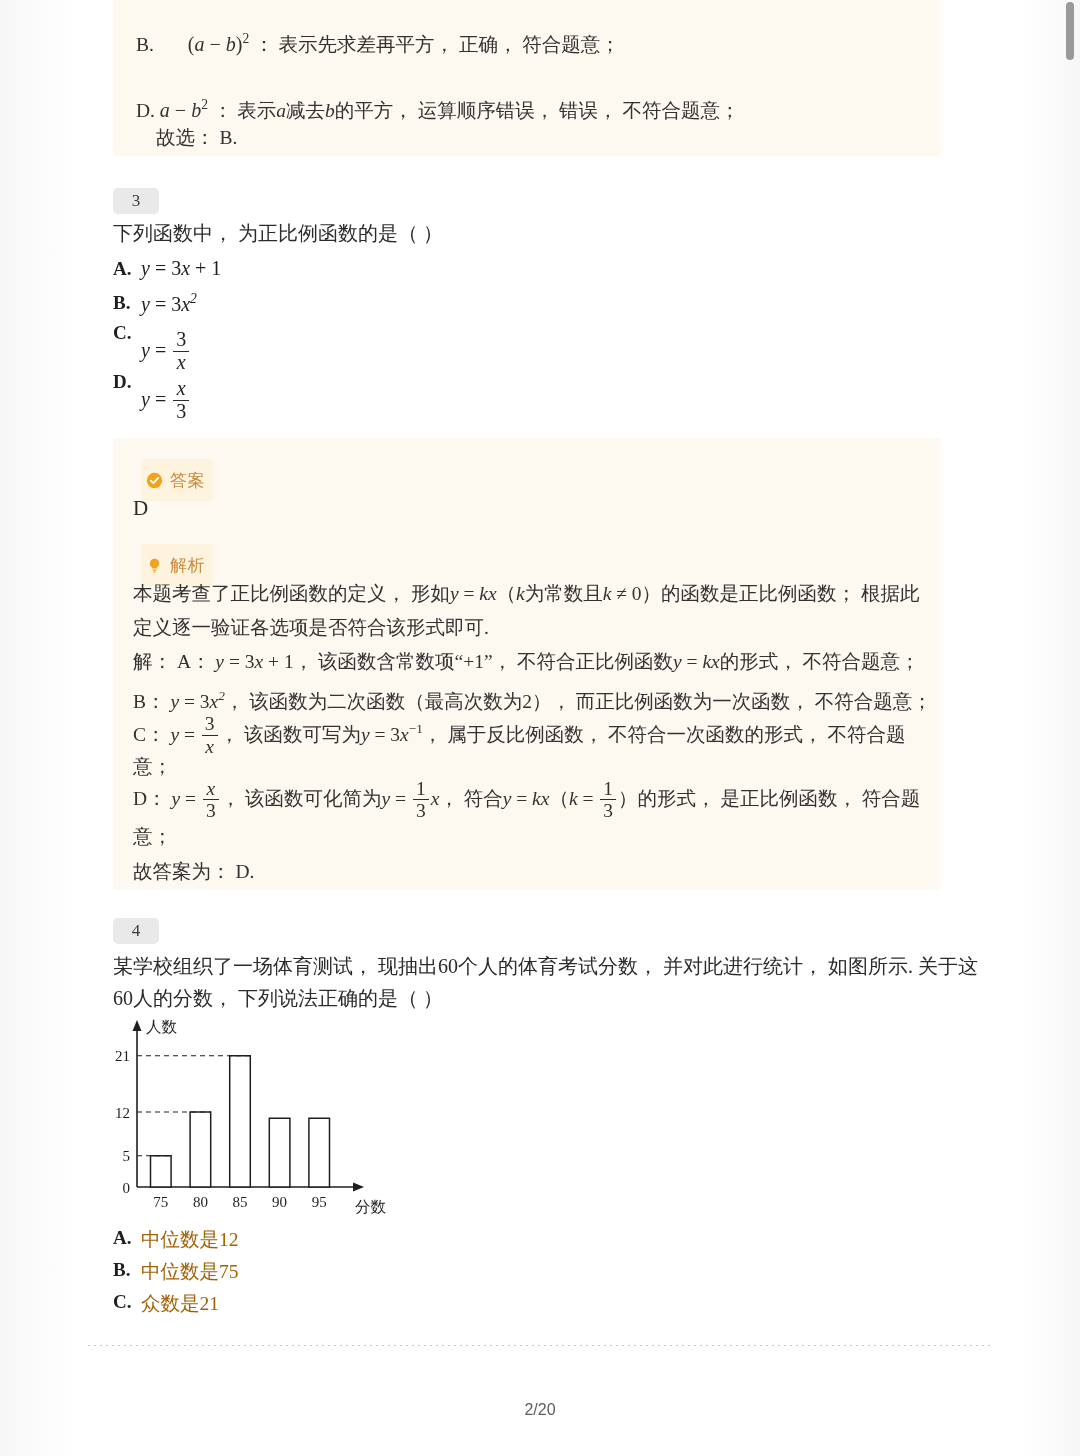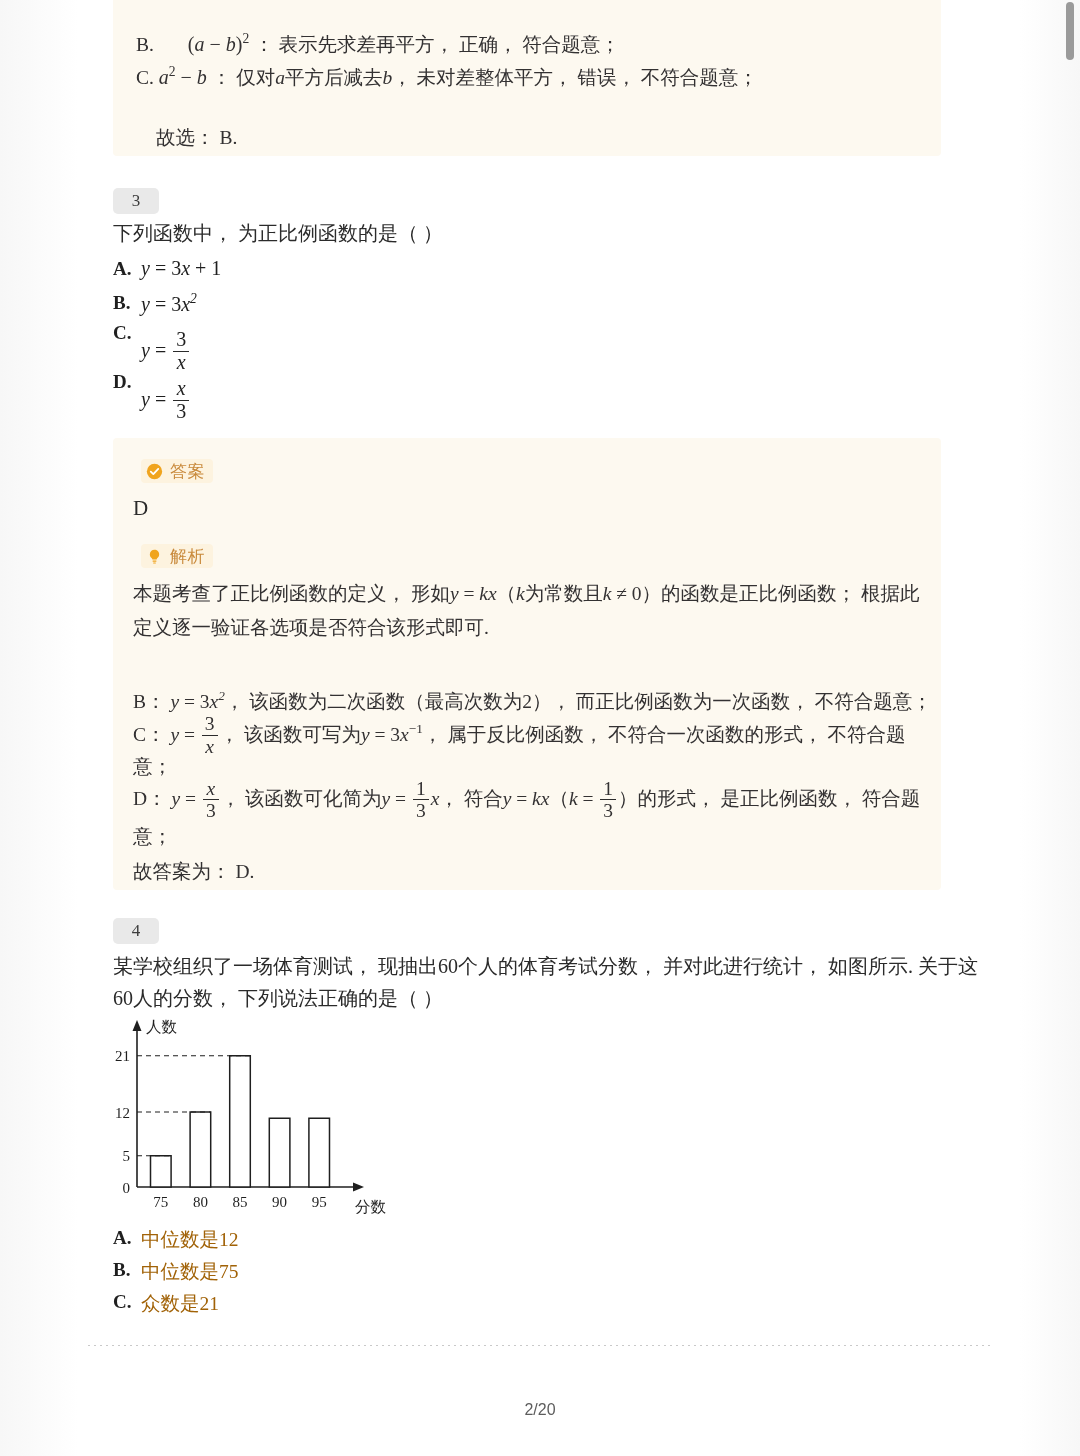--- a/index.html
+++ b/index.html
@@ -120,21 +120,21 @@
     margin: 0 2px;
     position: relative;
     top: -1px;
   }
   .frac .num { display: block; padding: 0 3px; }
   .frac .den { display: block; border-top: 1.3px solid #2b2b2b; padding: 0 3px; }
 
   
   .sec-head {
     position: absolute;
-    height: 24px;
+    height: 42px;
     display: flex;
     align-items: center;
     gap: 7px;
     background: #fdf3df;
     border-radius: 4px;
     padding: 0 8px 0 5px;
   }
   .sec-head .label {
     font-size: 17px;
     color: #c98a3c;
@@ -187,27 +187,27 @@
 
   <div class="panel" style="left:113px; top:-12px; width:828px; height:168px;"></div>
 
   <div class="panel-line" style="position:absolute; left:136px; top:22px;">
     <span class="mn">B.</span>
     <span style="font-size:20px;margin-left:29px;">
       <span class="mn">(</span><span class="mi">a</span><span class="mn"> − </span><span class="mi">b</span><span class="mn">)</span><span class="supn">2</span>
     </span><span>： 表示先求差再平方， 正确， 符合题意；</span>
   </div>
 
-  <div class="panel-line" style="position:absolute; left:136px; top:55px;">
-    <span class="mn">C.</span>
+
+  <div class="panel-line" style="position:absolute; left:136px; top:88px;">
+    <span class="mn">D.</span>
     <span style="font-size:20px;">
-      <span class="mi">a</span><span class="supn">2</span><span class="mn"> − </span><span class="mi">b</span>
-    </span><span>： 仅对<span class="mi">a</span>平方后减去<span class="mi">b</span>， 未对差整体平方， 错误， 不符合题意；</span>
-  </div>
-
+      <span class="mi">a</span><span class="mn"> − </span><span class="mi">b</span><span class="supn">2</span>
+    </span><span>： 表示<span class="mi">a</span>减去<span class="mi">b</span>的平方， 运算顺序错误， 错误， 不符合题意；</span>
+  </div>
 
   <div class="panel-line" style="position:absolute; left:136px; top:121px;margin-left:20px;">故选： B.</div>
 
   <div class="qnum-badge" style="left:113px; top:188px;">3</div>
 
   <div class="qtext" style="left:113px; top:216px;">下列函数中， 为正比例函数的是（      ）</div>
 
   <div class="opt-letter" style="left:113px; top:258px;">A.</div>
   <div class="opt-body" style="left:141px; top:257px;">
     <span class="mi">y</span> <span class="mn">=</span> <span class="mn">3</span><span class="mi">x</span> <span class="mn">+</span> <span class="mn">1</span>
@@ -256,20 +256,23 @@
     <span class="label">解析</span>
   </div>
 
   <div class="panel-line" style="position:absolute; left:133px; top:577px;">
     本题考查了正比例函数的定义， 形如<span class="mi">y</span> <span class="mn">=</span> <span class="mi">kx</span>（<span class="mi">k</span>为常数且<span class="mi">k</span> <span class="mn">≠</span> <span class="mn">0</span>）的函数是正比例函数； 根据此
   </div>
   <div class="panel-line" style="position:absolute; left:133px; top:611px;">
     定义逐一验证各选项是否符合该形式即可.
   </div>
 
+  <div class="panel-line" style="position:absolute; left:133px; top:645px;">
+    解： A： <span class="mi">y</span> <span class="mn">= 3</span><span class="mi">x</span> <span class="mn">+ 1</span>， 该函数含常数项“+1”， 不符合正比例函数<span class="mi">y</span> <span class="mn">=</span> <span class="mi">kx</span>的形式， 不符合题意；
+  </div>
 
   <div class="panel-line" style="position:absolute; left:133px; top:679px;">
     B： <span class="mi">y</span> <span class="mn">= 3</span><span class="mi">x</span><span class="sup">2</span>， 该函数为二次函数（最高次数为2）， 而正比例函数为一次函数， 不符合题意；
   </div>
 
   <div class="panel-line" style="position:absolute; left:133px; top:708px; line-height:42px;">
     C： <span class="mi">y</span> <span class="mn">=</span>
     <span class="frac"><span class="num mn">3</span><span class="den mi">x</span></span>， 该函数可写为<span class="mi">y</span> <span class="mn">= 3</span><span class="mi">x</span><span class="supn">−1</span>， 属于反比例函数， 不符合一次函数的形式， 不符合题
   </div>
   <div class="panel-line" style="position:absolute; left:133px; top:750px;">意；</div>

